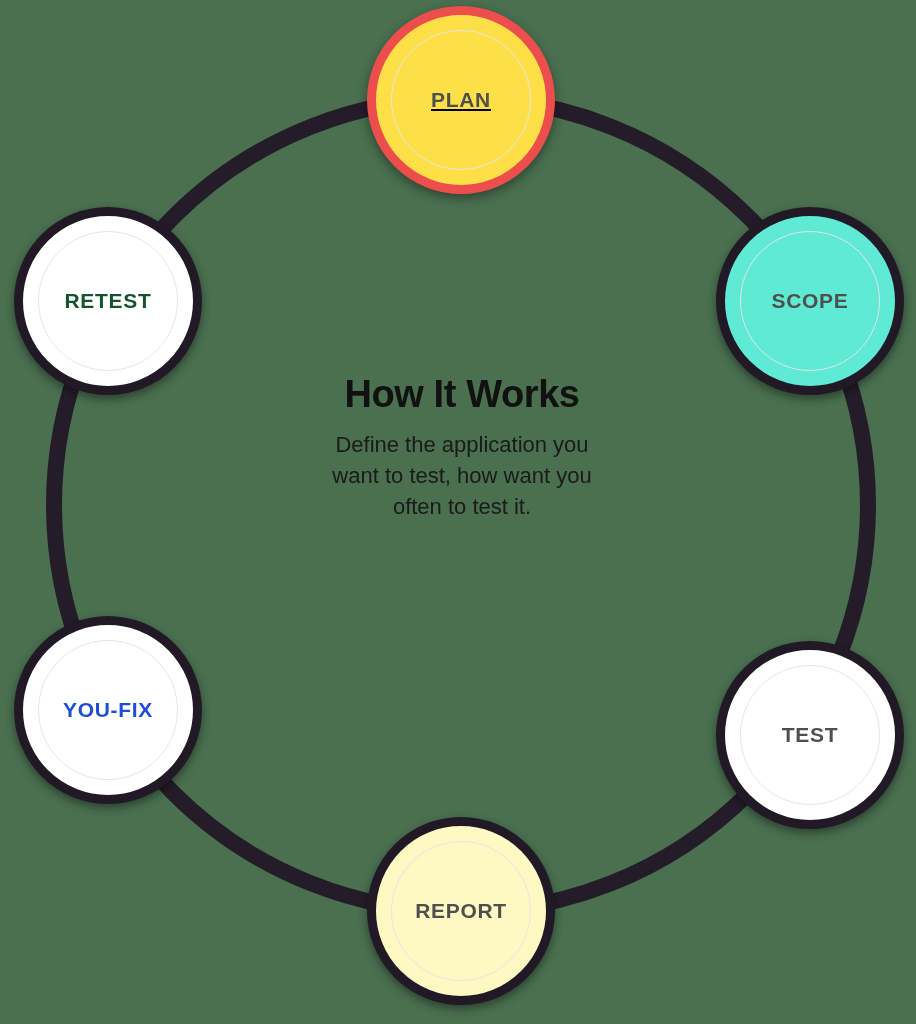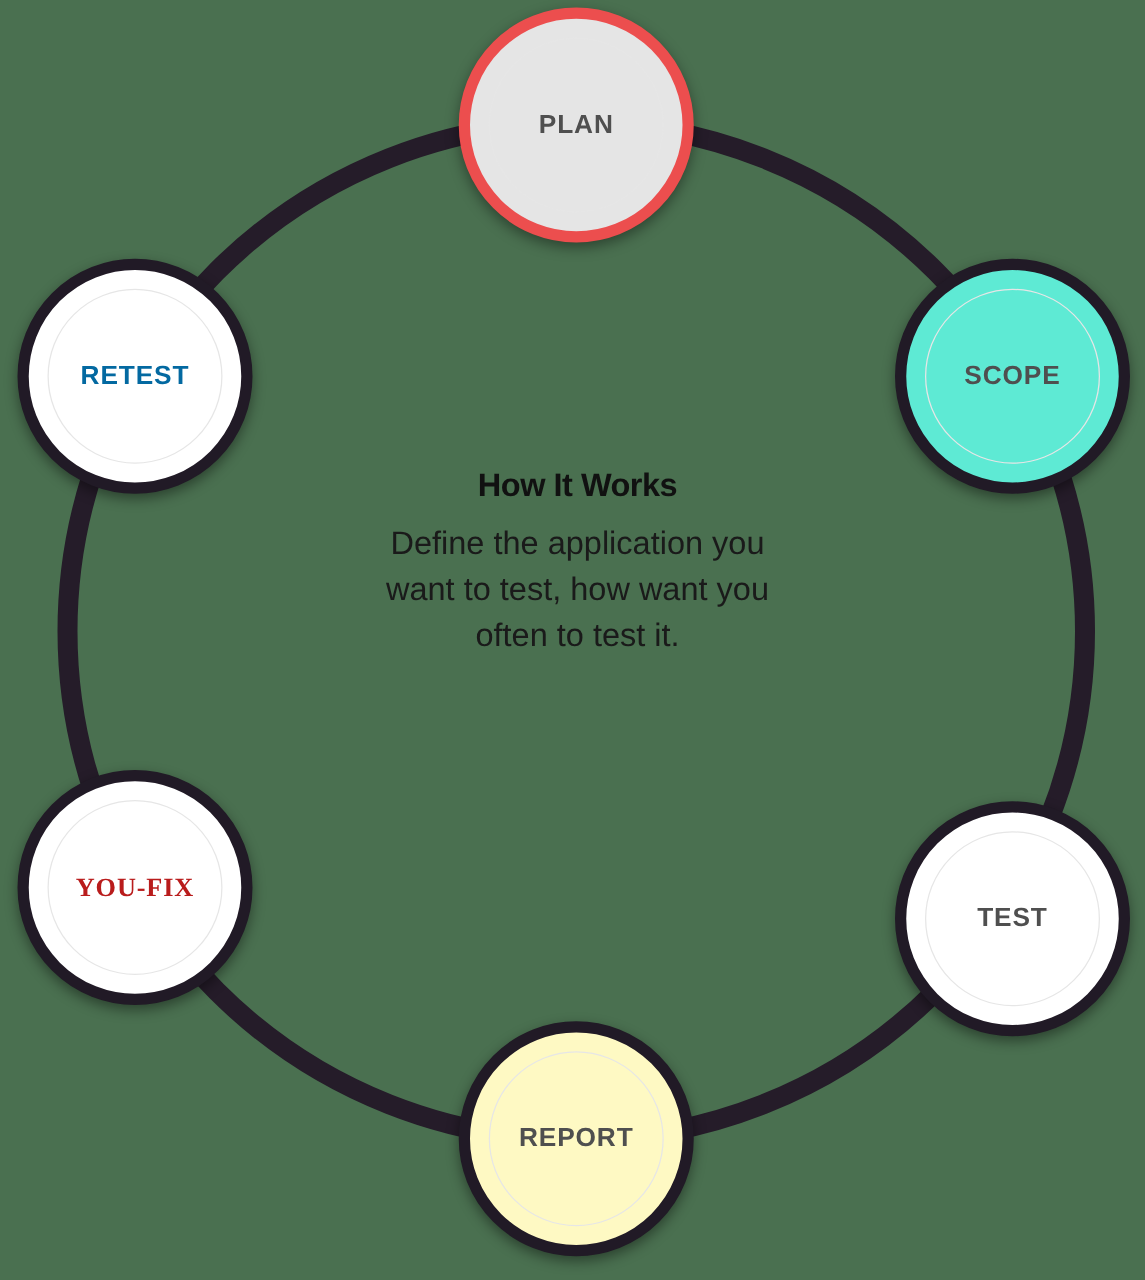--- a/index.html
+++ b/index.html
@@ -36,29 +36,29 @@
   
   .center-block {
     position: absolute;
     left: 238px;
     top: 375px;
     width: 448px;
     text-align: center;
     z-index: 3;
   }
   .center-title {
-    font-size: 26px;
+    font-size: 38px;
     font-weight: bold;
     color: #111111;
     letter-spacing: -0.4px;
     line-height: 1.05;
     margin: 0 0 14px 0;
   }
   .center-desc {
-    font-size: 26px;
+    font-size: 22px;
     font-weight: normal;
     color: #1a1a1a;
     line-height: 1.42;
     margin: 0;
     padding: 0 16px;
   }
 
   
   .node {
     position: absolute;
@@ -118,21 +118,21 @@
 
   <div class="center-block">
     <div class="center-title">How It Works</div>
     <div class="center-desc">
       <span>Define the application you</span><br>
       <span>want to test, how want you</span><br>
       <span>often to test it.</span>
     </div>
   </div>
 
-  <div class="node node-plan active" style="border-color: rgb(236, 78, 78); background: #e5e5e5;">
+  <div class="node node-plan active" style="border-color: rgb(236, 78, 78); background: #fde047; text-decoration: underline;">
     <span class="node-inner-ring"></span>
     <span class="node-label" style="color: rgb(79, 79, 79);">PLAN</span>
   </div>
 
   <div class="node node-scope" style="border-color: rgb(33, 26, 38); background: #5eead4;">
     <span class="node-inner-ring"></span>
     <span class="node-label" style="color: rgb(79, 79, 79);">SCOPE</span>
   </div>
 
   <div class="node node-test" style="border-color: rgb(33, 26, 38); background: rgb(255, 255, 255);">
@@ -140,21 +140,21 @@
     <span class="node-label" style="color: rgb(79, 79, 79);">TEST</span>
   </div>
 
   <div class="node node-report" style="border-color: rgb(33, 26, 38); background: #fef9c3;">
     <span class="node-inner-ring"></span>
     <span class="node-label" style="color: rgb(79, 79, 79);">REPORT</span>
   </div>
 
   <div class="node node-youfix" style="border-color: rgb(33, 26, 38); background: rgb(255, 255, 255);">
     <span class="node-inner-ring"></span>
-    <span class="node-label" style="color: #b91c1c; font-family: Liberation Serif, serif;">YOU-FIX</span>
+    <span class="node-label" style="color: #1d4ed8;">YOU-FIX</span>
   </div>
 
   <div class="node node-retest" style="border-color: rgb(33, 26, 38); background: rgb(255, 255, 255);">
     <span class="node-inner-ring"></span>
-    <span class="node-label" style="color: #0369a1;">RETEST</span>
+    <span class="node-label" style="color: #14532d;">RETEST</span>
   </div>
 
 </div>
 
 </body></html>

